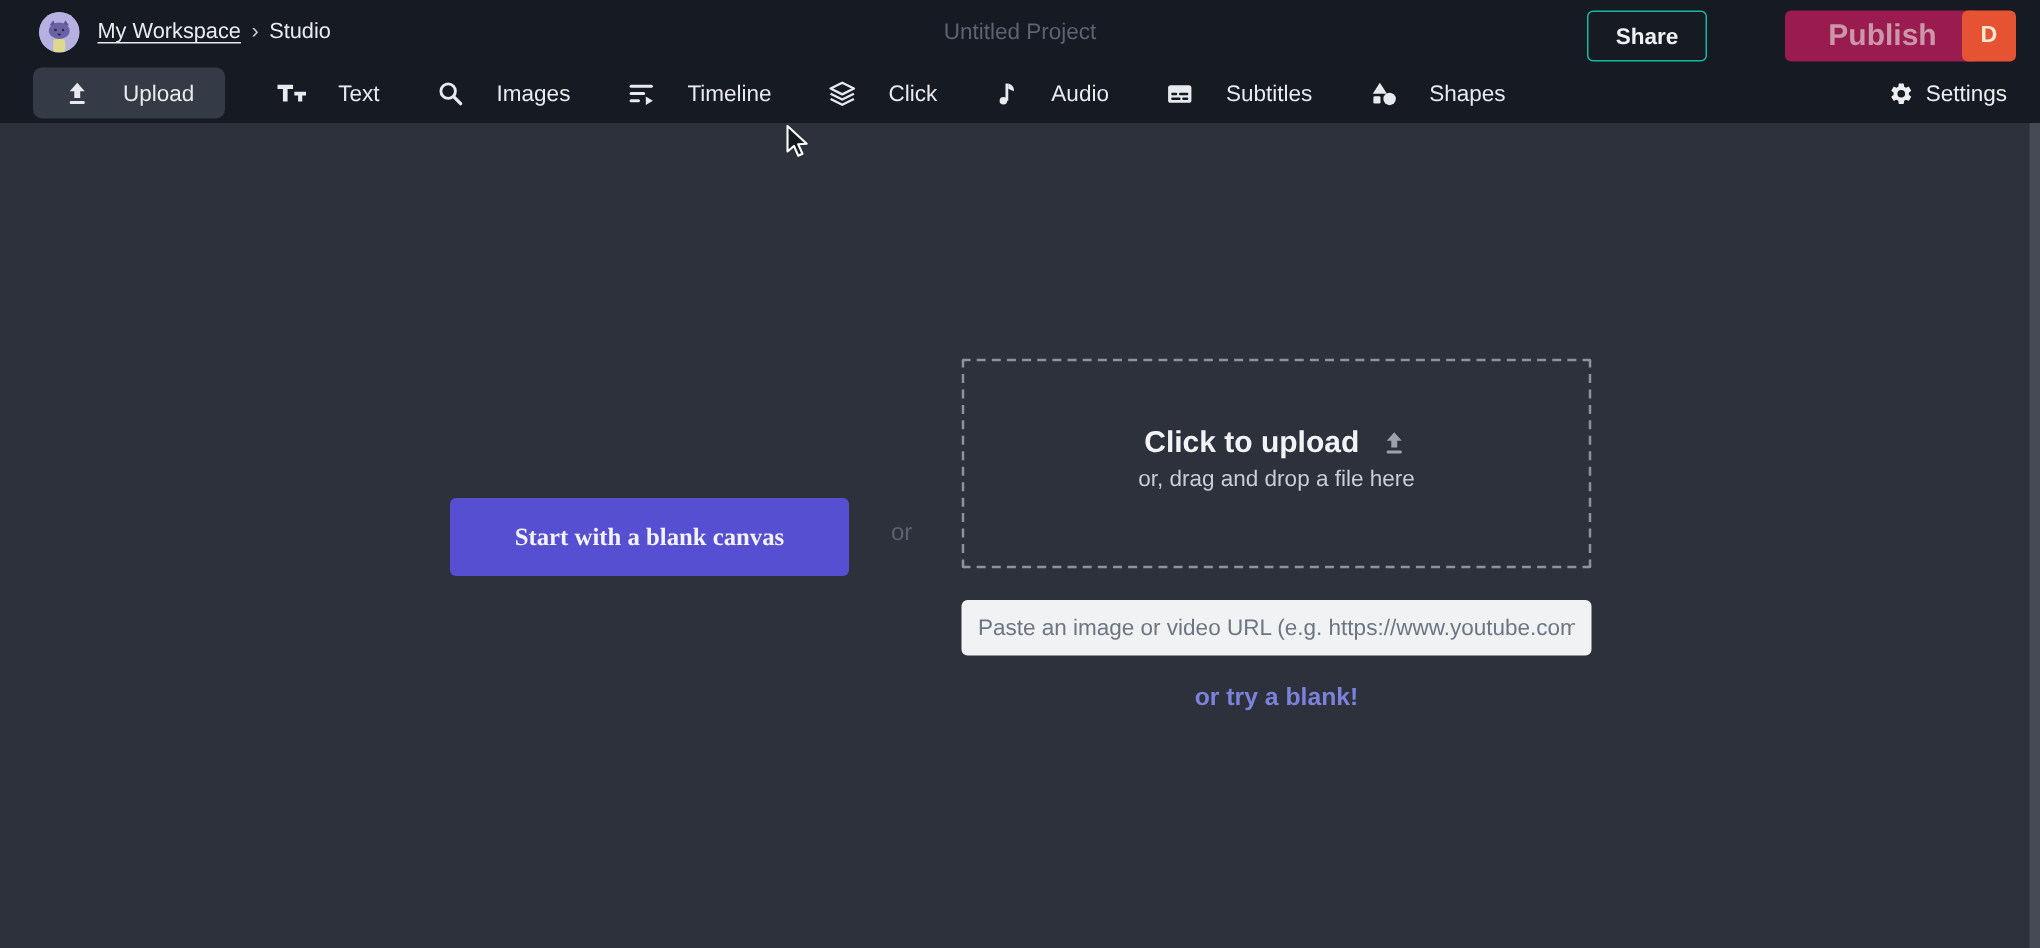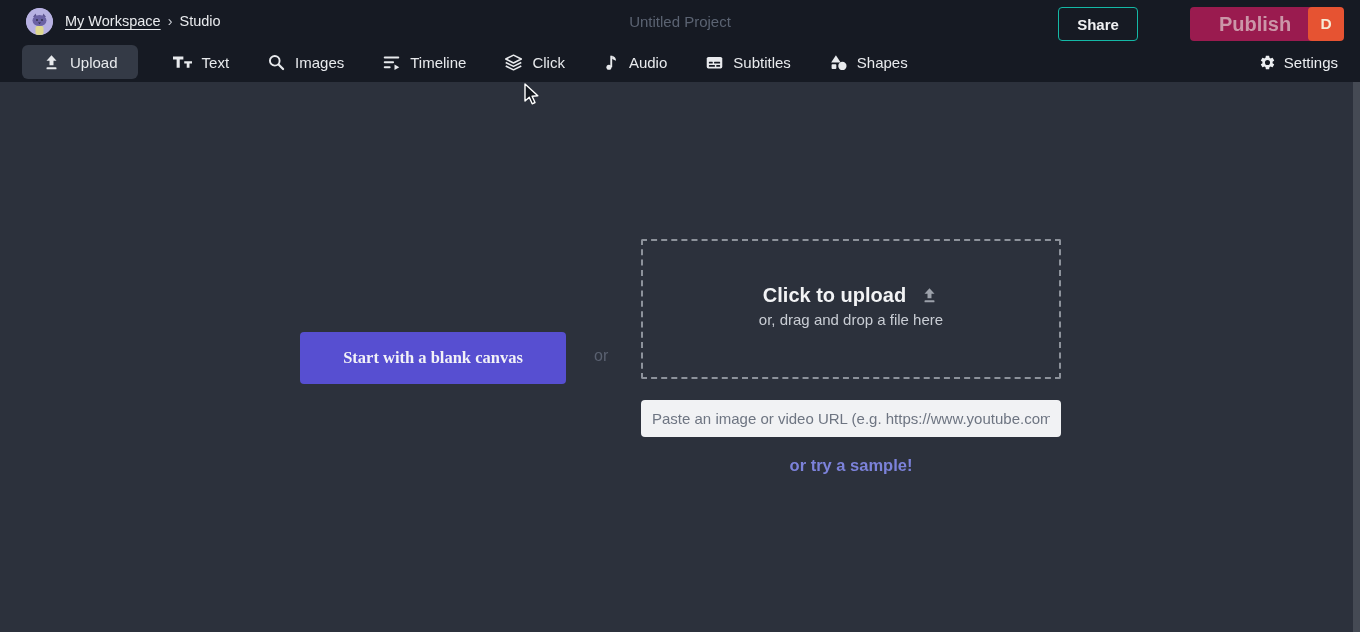--- a/index.html
+++ b/index.html
@@ -42,21 +42,21 @@
     background:#e65332; border-radius:4px; color:#f6ead4; font-size:15.5px; font-weight:700;
     display:flex; align-items:center; justify-content:center; cursor:pointer;
   }
 
   
   .toolbar {
     position:absolute; top:42px; left:0; width:1360px; height:40px;
     background:#161a23; display:flex; align-items:center; gap:30px; padding-left:22px;
   }
   .tab {
-    display:flex; align-items:center; gap:9px; color:#e8eaed; font-size:15px; font-weight:500;
+    display:flex; align-items:center; gap:21px; color:#e8eaed; font-size:15px; font-weight:500;
     height:34px; padding:0 4px; cursor:pointer; white-space:nowrap;
   }
   .tab.active { background:#343a46; border-radius:6px; padding:0 20px; }
   .tab-icon { display:flex; align-items:center; }
   .settings {
     position:absolute; right:22px; top:0; height:40px;
     display:flex; align-items:center; gap:8px; color:#eceef1; font-size:15px; font-weight:500; cursor:pointer;
   }
 
   
@@ -239,21 +239,21 @@
               <path d="M11 2.5 L16.8 9 H13.3 V14.2 H8.7 V9 H5.2 Z" fill="#9ca1aa"></path>
               <rect x="5.2" y="16.6" width="11.6" height="2.3" rx="1" fill="#9ca1aa"></rect>
             </svg>
         </span>
       </div>
       <div class="upload-sub">or, drag and drop a file here</div>
     </div>
 
     <input class="url-input" type="text" placeholder="Paste an image or video URL (e.g. https://www.youtube.com/" style="">
 
-    <div class="sample-link">or try a sample!</div>
+    <div class="sample-link">or try a blank!</div>
 
   </div>
 
   <div class="scrollbar-track"></div>
 
   <svg class="cursor" viewBox="0 0 22 24">
     <path d="M5 2 L5 19 L9.3 15.3 L12.2 21.8 L15 20.5 L12.1 14.2 L17.8 13.8 Z" fill="#14181f" stroke="#ffffff" stroke-width="1.4" stroke-linejoin="round"></path>
   </svg>
 
 </div>

